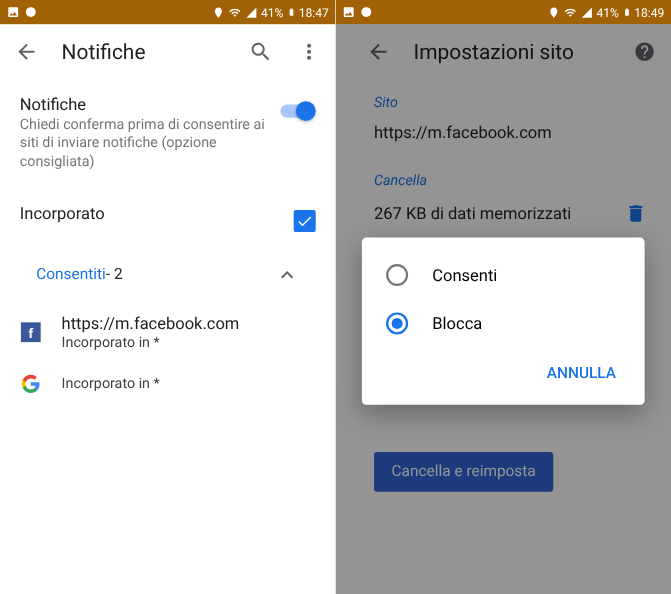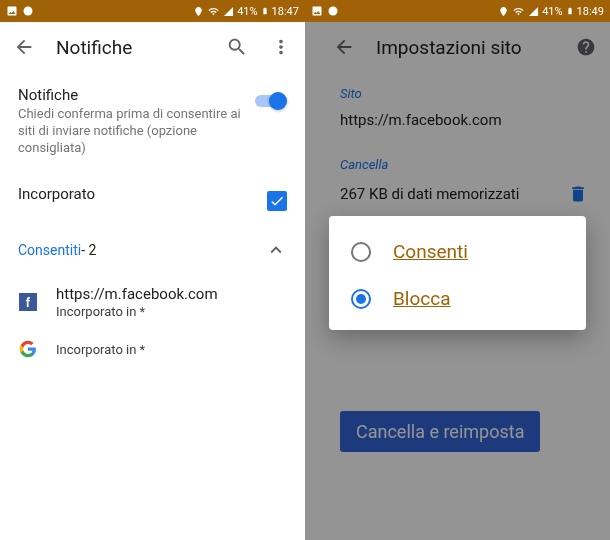--- a/index.html
+++ b/index.html
@@ -15,21 +15,21 @@
   .icon-btn { width: 24px; height: 24px; display: flex; align-items: center; justify-content: center; cursor: pointer; }
   .section { padding: 14px 18px; }
   .setting-row { display: flex; align-items: flex-start; gap: 12px; }
   .setting-text { flex: 1; }
   .setting-title { font-size: 15px; color: #212121; margin-bottom: 2px; }
   .setting-sub { font-size: 13px; color: #757575; line-height: 1.3; }
   .toggle { width: 34px; height: 18px; position: relative; flex-shrink: 0; margin-top: 6px; }
   .toggle-track { width: 30px; height: 12px; background: #a7c7f9; border-radius: 6px; position: absolute; top: 3px; left: 2px; }
   .toggle-thumb { width: 18px; height: 18px; background: #1a73e8; border-radius: 50%; position: absolute; right: 0; top: 0; box-shadow: 0 1px 3px rgba(0,0,0,0.3); }
   .checkbox { width: 20px; height: 20px; background: #1a73e8; border-radius: 2px; display: flex; align-items: center; justify-content: center; flex-shrink: 0; margin-top: 6px; }
-  .expand-row { display: flex; align-items: center; padding: 14px 18px; }
+  .expand-row { display: flex; align-items: center; padding: 14px 33px; }
   .expand-label { color: #1a73e8; font-size: 14px; }
   .expand-count { color: #212121; font-size: 14px; }
   .chevron { margin-left: auto; }
   .site-row { display: flex; align-items: center; padding: 10px 18px; gap: 18px; }
   .site-icon { width: 20px; height: 20px; flex-shrink: 0; display: flex; align-items: center; justify-content: center; }
   .site-text { flex: 1; }
   .site-url { font-size: 15px; color: #212121; }
   .site-sub { font-size: 13px; color: #404040; margin-top: 1px; }
   .fb-icon { width: 18px; height: 18px; background: #3b5998; color: #fff; font-size: 12px; font-weight: bold; display: flex; align-items: flex-end; justify-content: center; padding-bottom: 1px; }
   
@@ -38,24 +38,24 @@
   .bg-content { position: relative; }
   .section-label { font-size: 13px; color: #1a73e8; padding: 14px 20px 6px; font-style: italic; }
   .section-value { font-size: 15px; color: #212121; padding: 4px 20px 14px; }
   .storage-row { display: flex; align-items: center; padding: 4px 20px 14px; }
   .storage-text { flex: 1; font-size: 15px; color: #212121; }
   .dialog { position: absolute; left: 24px; right: 24px; top: 194px; background: #fff; border-radius: 4px; box-shadow: 0 8px 24px rgba(0,0,0,0.3); z-index: 10; padding: 12px 0 8px; }
   .radio-row { display: flex; align-items: center; padding: 12px 22px; gap: 22px; cursor: pointer; }
   .radio { width: 20px; height: 20px; border: 2px solid #757575; border-radius: 50%; position: relative; flex-shrink: 0; }
   .radio.selected { border-color: #1a73e8; }
   .radio.selected::after { content: ''; position: absolute; inset: 3px; background: #1a73e8; border-radius: 50%; }
-  .radio-label { font-size: 19px; color: #a16207; text-decoration: underline; }
+  .radio-label { font-size: 15px; color: #000000; }
   .dialog-actions { display: flex; justify-content: flex-end; padding: 8px 16px 4px; }
   .dialog-btn { color: #1a73e8; font-size: 14px; font-weight: 500; padding: 8px 10px; cursor: pointer; }
-  .primary-btn { background: #3367d6; color: #fff; font-size: 18px; padding: 10px 16px; border-radius: 3px; margin: 16px 20px; display: inline-block; }
+  .primary-btn { background: #3367d6; color: #fff; font-size: 14px; padding: 10px 16px; border-radius: 3px; margin: 16px 20px; display: inline-block; }
   .trash { color: #1a73e8; }
   svg { display: block; }
 </style>
 </head>
 <body>
 
 <div class="container">
 
   <div class="screen screen-left">
     <div class="status-bar">
@@ -257,16 +257,19 @@
 
       <div class="dialog">
         <div class="radio-row">
           <div class="radio"></div>
           <div class="radio-label">Consenti</div>
         </div>
         <div class="radio-row">
           <div class="radio selected"></div>
           <div class="radio-label">Blocca</div>
         </div>
+        <div class="dialog-actions">
+          <div class="dialog-btn">ANNULLA</div>
+        </div>
       </div>
     </div>
   </div>
 </div>
 
 </body></html>

